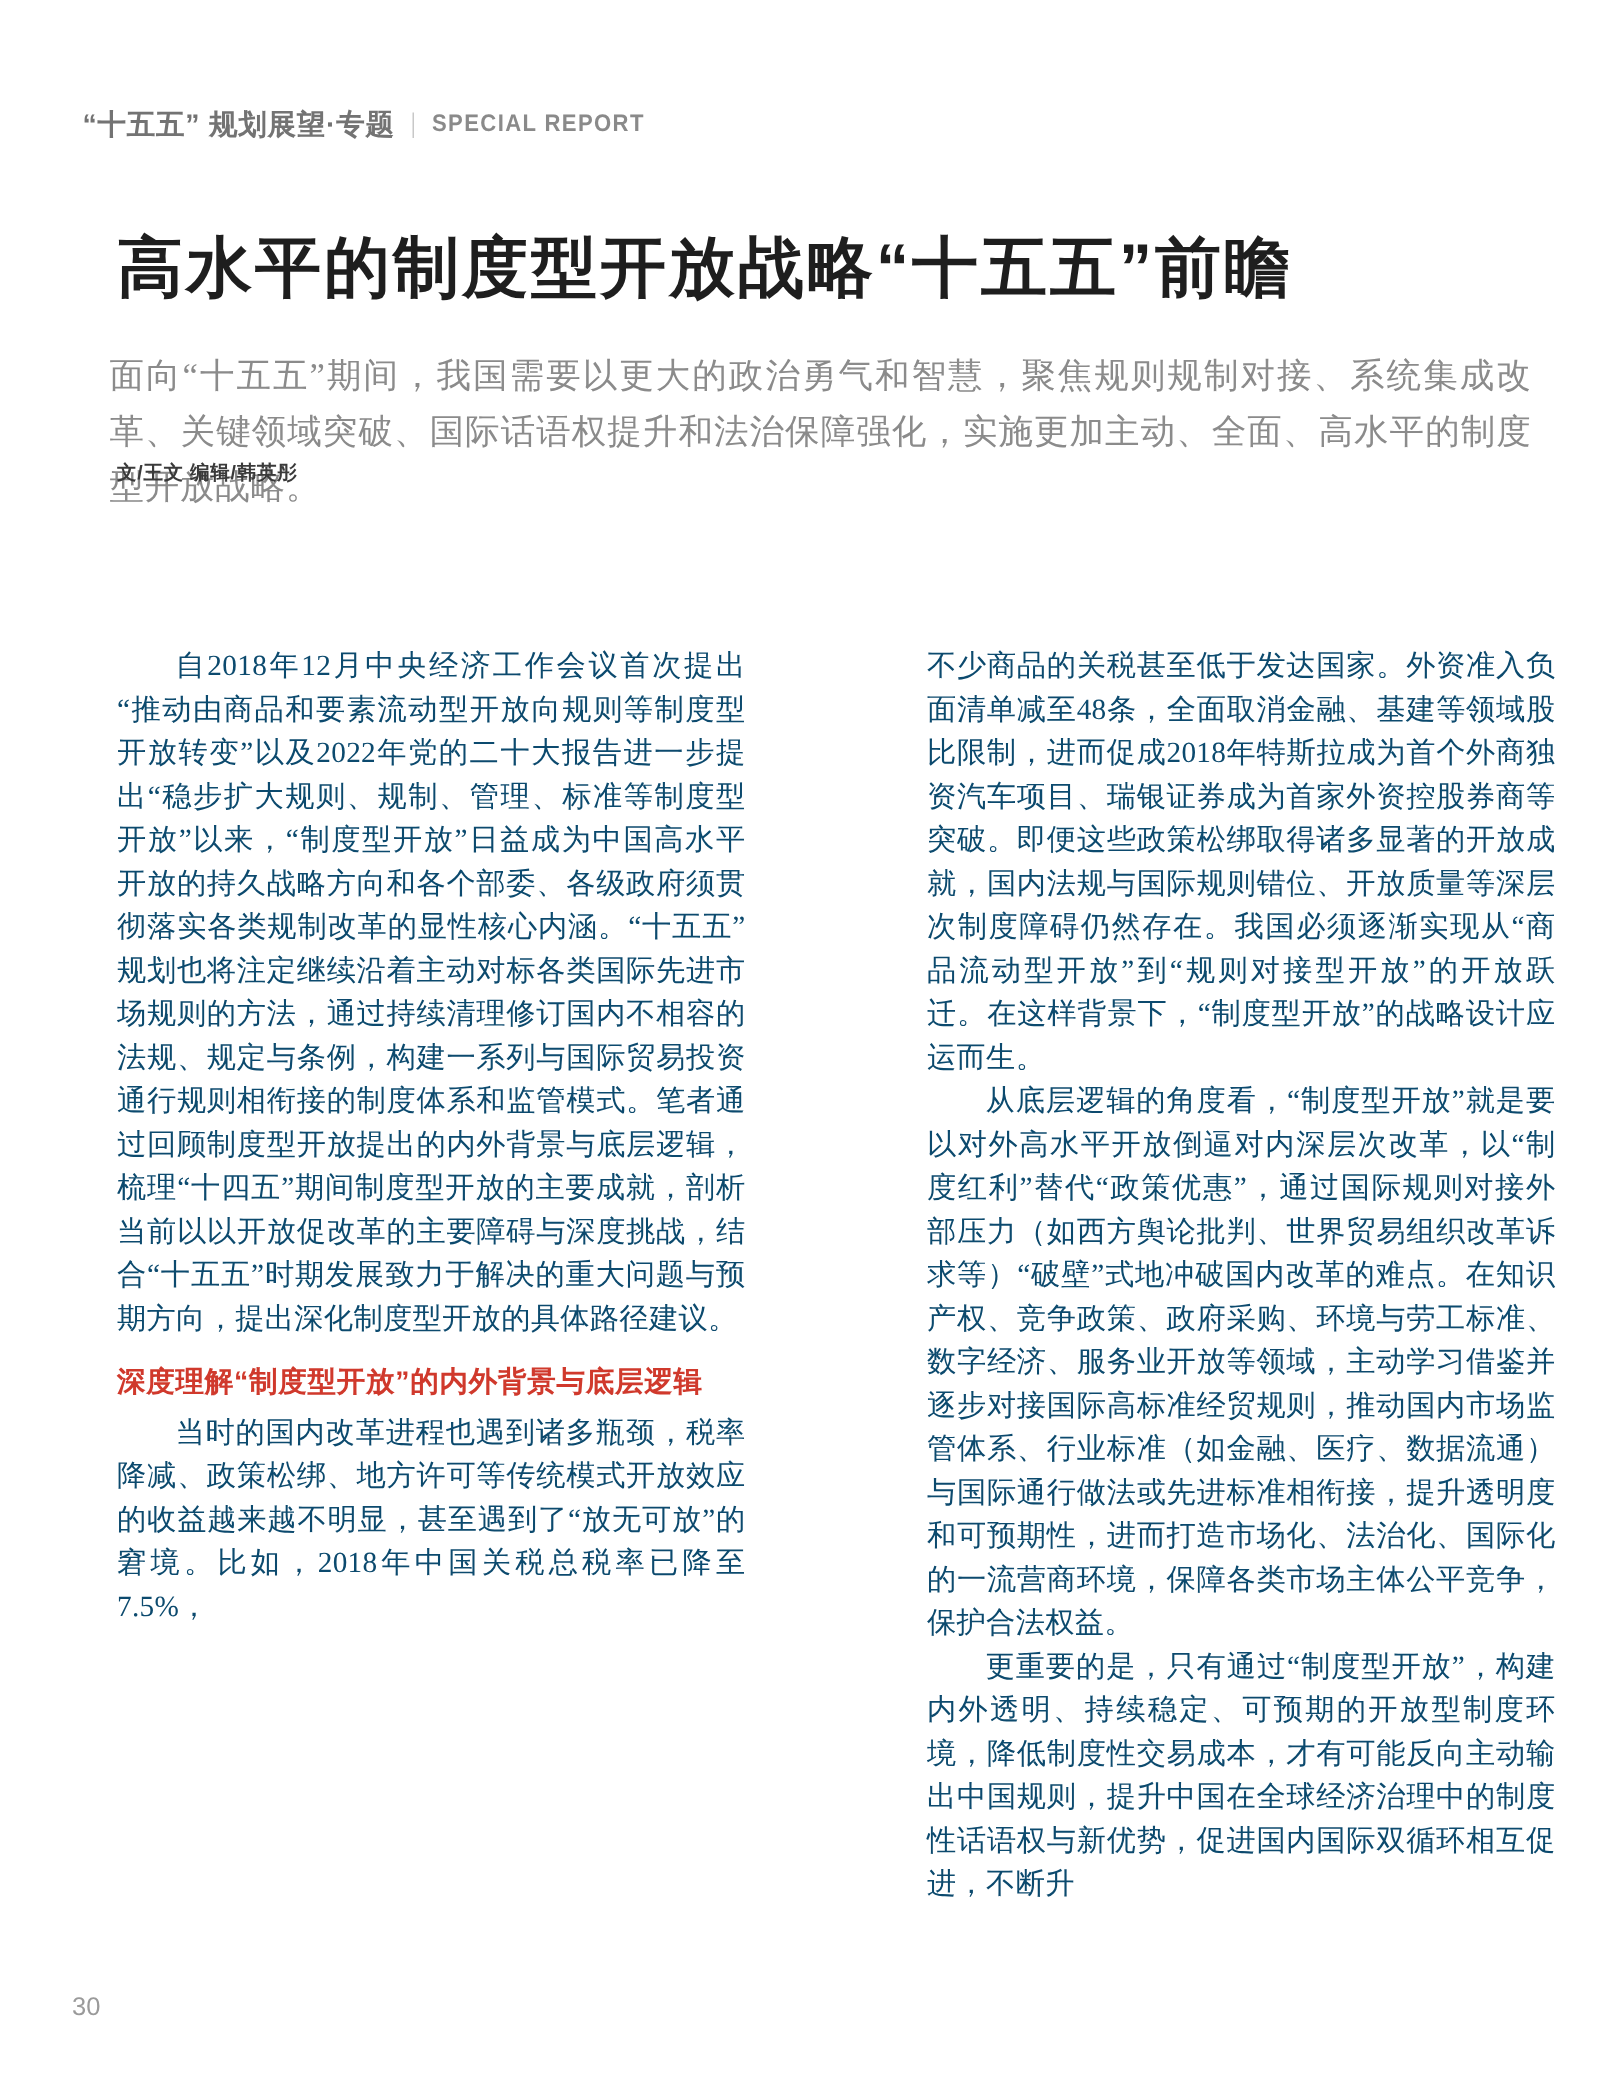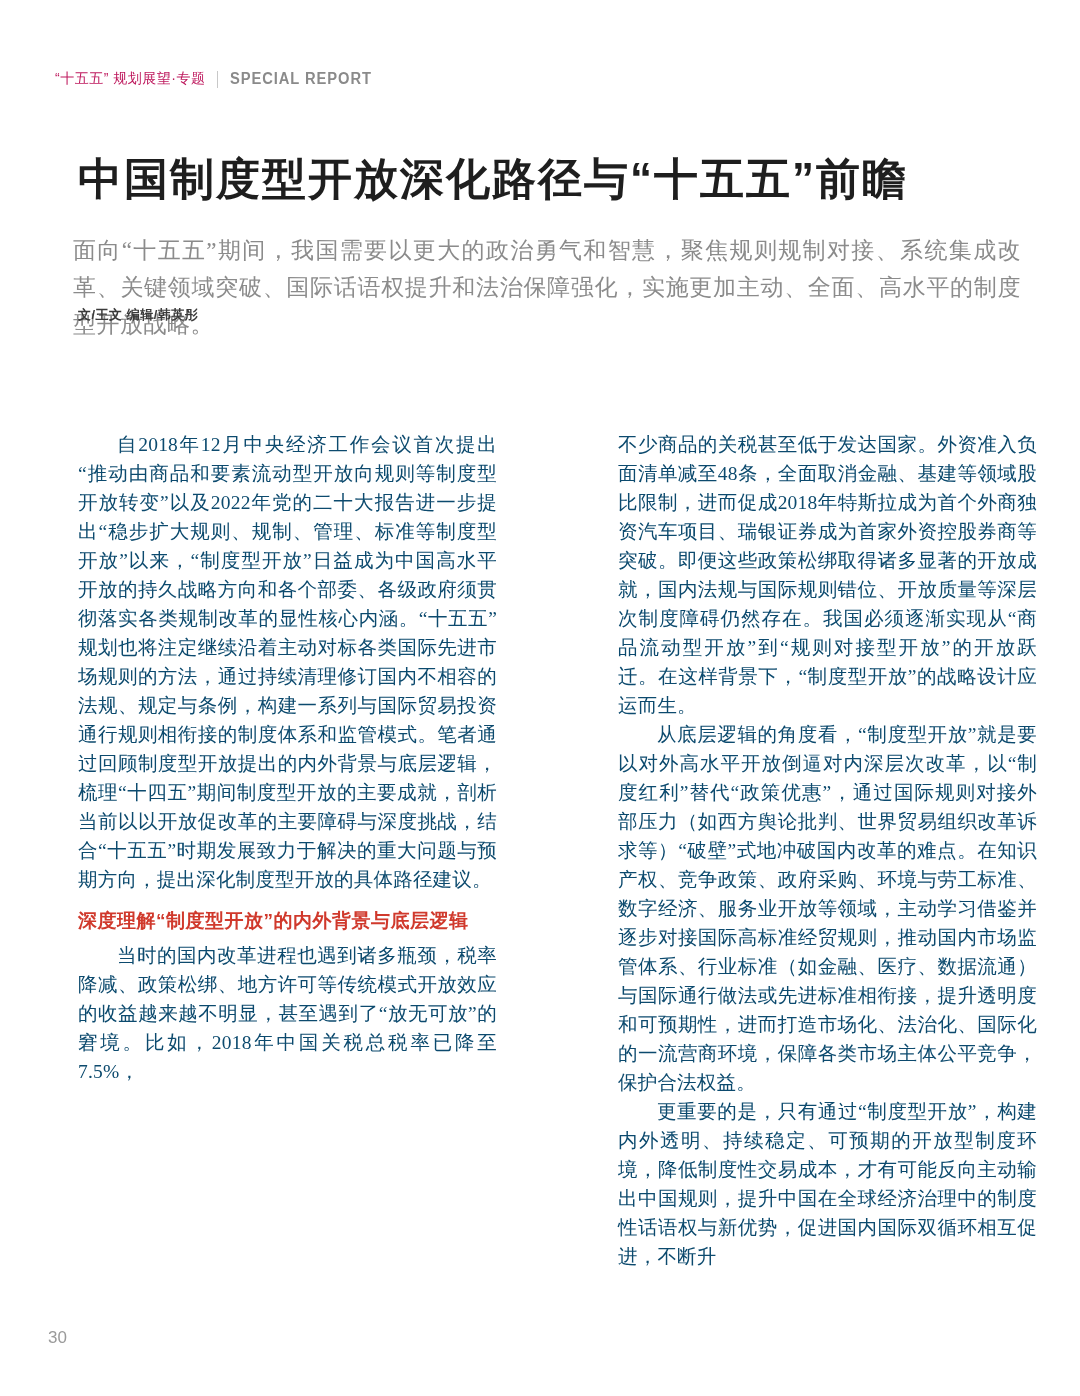--- a/index.html
+++ b/index.html
@@ -17,21 +17,21 @@
   .kicker {
     position: absolute;
     left: 55px;
     top: 70px;
     display: flex;
     align-items: center;
     gap: 12px;
     font-family: "Liberation Sans", "DejaVu Sans", sans-serif;
     white-space: nowrap;
   }
-  .kicker-cn { color: #be185d; font-weight: normal; font-size: 14px; letter-spacing: 0.5px; }
+  .kicker-cn { color: #737373; font-weight: bold; font-size: 19px; letter-spacing: 0.5px; }
   .kicker-divider { width: 1px; height: 17px; background: #c8c8c8; }
   .kicker-en { color: #8a8a8a; font-size: 16px; font-weight: bold; letter-spacing: 1px; transform: scaleX(0.92); transform-origin: left center; }
 
   
   .title {
     position: absolute;
     left: 78px;
     top: 150px;
     margin: 0;
     font-family: "Liberation Sans", "DejaVu Sans", sans-serif;
@@ -110,21 +110,21 @@
 <body>
 
 <div class="page">
 
   <header class="kicker">
     <span class="kicker-cn">“十五五” 规划展望·专题</span>
     <span class="kicker-divider"></span>
     <span class="kicker-en">SPECIAL REPORT</span>
   </header>
 
-  <h1 class="title">中国制度型开放深化路径与“十五五”前瞻</h1>
+  <h1 class="title">高水平的制度型开放战略“十五五”前瞻</h1>
 
   <p class="standfirst">面向“十五五”期间，我国需要以更大的政治勇气和智慧，聚焦规则规制对接、系统集成改革、关键领域突破、国际话语权提升和法治保障强化，实施更加主动、全面、高水平的制度型开放战略。</p>
 
   <p class="byline">文/王文 编辑/韩英彤</p>
 
   <div class="columns">
 
     <div class="col col-left">
       <p class="body-p indent">自2018年12月中央经济工作会议首次提出“推动由商品和要素流动型开放向规则等制度型开放转变”以及2022年党的二十大报告进一步提出“稳步扩大规则、规制、管理、标准等制度型开放”以来，“制度型开放”日益成为中国高水平开放的持久战略方向和各个部委、各级政府须贯彻落实各类规制改革的显性核心内涵。“十五五”规划也将注定继续沿着主动对标各类国际先进市场规则的方法，通过持续清理修订国内不相容的法规、规定与条例，构建一系列与国际贸易投资通行规则相衔接的制度体系和监管模式。笔者通过回顾制度型开放提出的内外背景与底层逻辑，梳理“十四五”期间制度型开放的主要成就，剖析当前以以开放促改革的主要障碍与深度挑战，结合“十五五”时期发展致力于解决的重大问题与预期方向，提出深化制度型开放的具体路径建议。</p>
       <h2 class="subhead">深度理解“制度型开放”的内外背景与底层逻辑</h2>

